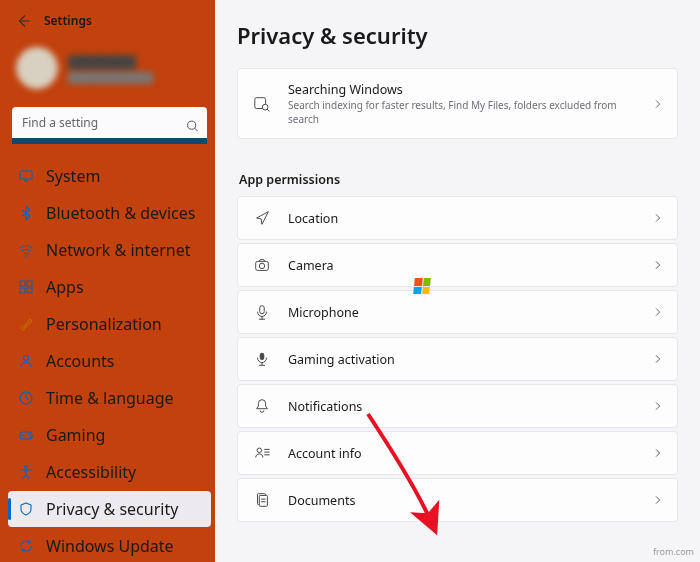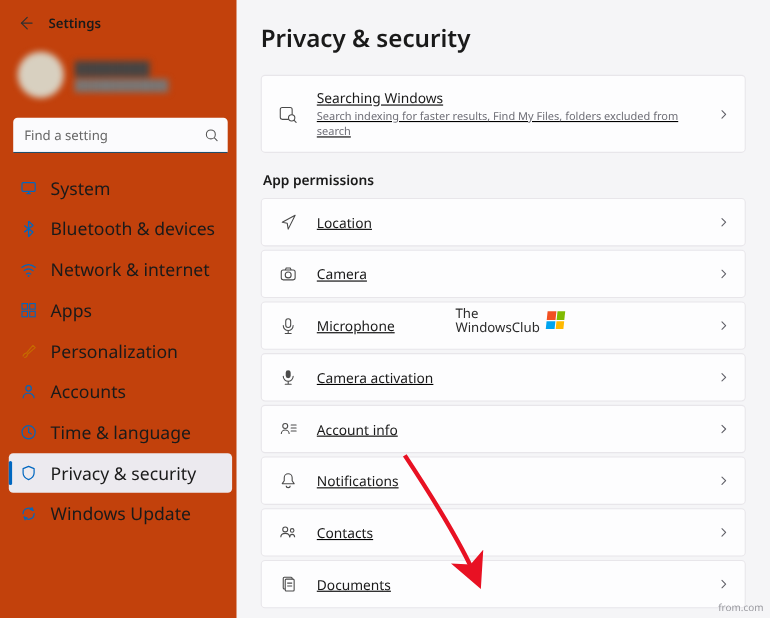--- a/index.html
+++ b/index.html
@@ -8,37 +8,37 @@
 .sidebar { width: 215px; background: #c2410c; padding: 8px 4px 8px 8px; display: flex; flex-direction: column; }
 .header-row { display: flex; align-items: center; gap: 14px; padding: 4px 8px 10px 8px; }
 .back-btn { width: 14px; height: 14px; display: flex; align-items: center; justify-content: center; }
 .header-title { font-size: 12px; font-weight: 600; color: #1a1a1a; }
 .user-block { display: flex; align-items: center; gap: 10px; padding: 8px; margin-bottom: 10px; }
 .avatar { width: 42px; height: 42px; border-radius: 50%; background: #d8d0c0; filter: blur(3px); }
 .user-info { filter: blur(3px); }
 .user-name { font-size: 12px; font-weight: 600; color: #444; }
 .user-email { font-size: 10px; color: #777; }
 .search-wrap { position: relative; margin: 0 4px 14px 4px; }
-.search-input { width: 100%; padding: 7px 28px 7px 10px; border: none; border-bottom: 1px solid #0c4a6e; background: #fbfbfd; font-size: 12px; color: #333; outline: none; border-radius: 4px 4px 0 0; }
+.search-input { width: 100%; padding: 7px 28px 7px 10px; border: none; border-bottom: 6px solid #0c4a6e; background: #fbfbfd; font-size: 12px; color: #333; outline: none; border-radius: 4px 4px 0 0; }
 .search-input::placeholder { color: #666; }
 .search-icon { position: absolute; right: 8px; top: 50%; transform: translateY(-50%); }
 .nav { display: flex; flex-direction: column; gap: 1px; }
 .nav-item { display: flex; align-items: center; gap: 12px; padding: 7px 10px; font-size: 16px; color: #1a1a1a; border-radius: 4px; cursor: pointer; position: relative; }
 .nav-item.active { background: #eceaef; }
 .nav-item.active::before { content: ""; position: absolute; left: 0; top: 7px; bottom: 7px; width: 3px; background: #0067c0; border-radius: 2px; }
 .nav-icon { width: 16px; height: 16px; display: flex; align-items: center; justify-content: center; }
 .main { flex: 1; padding: 20px 22px 0 22px; overflow-y: auto; }
 .page-title { font-size: 22px; font-weight: 600; margin-bottom: 18px; color: #1a1a1a; }
-.card { background: #fdfdfe; border: 1px solid #e8e6ea; border-radius: 4px; display: flex; align-items: center; padding: 12px 14px; margin-bottom: 3px; cursor: pointer; text-decoration: underline; }
+.card { background: #fdfdfe; border: 1px solid #e8e6ea; border-radius: 4px; display: flex; align-items: center; padding: 12px 14px; margin-bottom: 3px; cursor: pointer; }
 .card .card-icon { width: 20px; margin-right: 16px; display: flex; align-items: center; justify-content: center; }
 .card .card-body { flex: 1; }
 .card .card-title { font-size: 12.5px; color: #1a1a1a; }
 .card .card-sub { font-size: 10px; color: #6e6e76; margin-top: 0; }
 .card .chev { margin-left: 8px; }
-.section-header { font-size: 12.5px; font-weight: 600; margin: 16px 2px 8px 2px; color: #1a1a1a; }
+.section-header { font-size: 12.5px; font-weight: 600; margin: 32px 2px 8px 2px; color: #1a1a1a; }
 .watermark { position: absolute; right: 6px; bottom: 4px; font-size: 9px; color: #9a9aa0; }
 .brand-overlay { position: absolute; left: 414px; top: 278px; display: flex; align-items: center; gap: 6px; pointer-events: none; }
 .brand-txt { font-size: 12px; color: #2a2a2a; line-height: 1.1; }
 .brand-flag { width: 16px; height: 16px; display: grid; grid-template: 1fr 1fr / 1fr 1fr; gap: 1px; transform: skewX(-6deg); }
 .brand-flag span:nth-child(1){background:#f25022;} .brand-flag span:nth-child(2){background:#7fba00;}
 .brand-flag span:nth-child(3){background:#00a4ef;} .brand-flag span:nth-child(4){background:#ffb900;}
 .arrow-overlay { position: absolute; left: 362px; top: 408px; pointer-events: none; }
 svg { display: block; }
 </style>
 </head>
@@ -131,20 +131,40 @@
         </div>
         <div class="nav-item">
           <span class="nav-icon">
             <svg width="16" height="16" viewBox="0 0 16 16">
               <circle cx="8" cy="8" r="6" stroke="#0067c0" stroke-width="1.1" fill="none"></circle>
               <path d="M8 4v4l2.5 1.5" stroke="#0067c0" stroke-width="1.1" fill="none" stroke-linecap="round"></path>
             </svg>
           </span>
           <span>Time &amp; language</span>
         </div>
+        <div class="nav-item">
+          <span class="nav-icon">
+            <svg width="16" height="16" viewBox="0 0 16 16">
+              <rect x="2" y="5" width="12" height="7" rx="3" stroke="#0067c0" stroke-width="1.1" fill="none"></rect>
+              <path d="M5 7v3M3.5 8.5h3" stroke="#0067c0" stroke-width="1.1"></path>
+              <circle cx="10.5" cy="7.5" r="0.8" fill="#0067c0"></circle>
+              <circle cx="12" cy="9.5" r="0.8" fill="#0067c0"></circle>
+            </svg>
+          </span>
+          <span>Gaming</span>
+        </div>
+        <div class="nav-item">
+          <span class="nav-icon">
+            <svg width="16" height="16" viewBox="0 0 16 16">
+              <circle cx="8" cy="3" r="1.5" stroke="#0067c0" stroke-width="1.1" fill="none"></circle>
+              <path d="M3 6h10M8 6v5m-3 3 3-3 3 3" stroke="#0067c0" stroke-width="1.1" fill="none" stroke-linecap="round"></path>
+            </svg>
+          </span>
+          <span>Accessibility</span>
+        </div>
         <div class="nav-item active">
           <span class="nav-icon">
             <svg width="16" height="16" viewBox="0 0 16 16">
               <path d="M8 2 3 4v4c0 3 2.5 5 5 6 2.5-1 5-3 5-6V4Z" stroke="#0067c0" stroke-width="1.1" fill="none" stroke-linejoin="round"></path>
             </svg>
           </span>
           <span>Privacy &amp; security</span>
         </div>
         <div class="nav-item">
           <span class="nav-icon">
@@ -232,21 +252,36 @@
           </div>
         </div>
         <div class="card">
           <div class="card-icon">
             <svg width="18" height="18" viewBox="0 0 20 20">
               <rect x="7.5" y="3" width="5" height="8" rx="2.5" fill="#4a4a4a"></rect>
               <path d="M5 9a5 5 0 0 0 10 0M10 14v3M7 17h6" stroke="#4a4a4a" stroke-width="1.1" fill="none" stroke-linecap="round"></path>
             </svg>
           </div>
           <div class="card-body">
-            <div class="card-title">Camera activation</div>
+            <div class="card-title">Gaming activation</div>
+          </div>
+          <div class="chev">
+            <svg width="10" height="10" viewBox="0 0 12 12">
+              <path d="m4 2 4 4-4 4" stroke="#606068" stroke-width="1.2" fill="none" stroke-linecap="round" stroke-linejoin="round"></path>
+            </svg>
+          </div>
+        </div>
+        <div class="card">
+          <div class="card-icon">
+            <svg width="18" height="18" viewBox="0 0 20 20">
+              <path d="M10 3a4 4 0 0 0-4 4v3l-2 3h12l-2-3V7a4 4 0 0 0-4-4ZM8 15a2 2 0 0 0 4 0" stroke="#4a4a4a" stroke-width="1.1" fill="none" stroke-linejoin="round"></path>
+            </svg>
+          </div>
+          <div class="card-body">
+            <div class="card-title">Notifications</div>
           </div>
           <div class="chev">
             <svg width="10" height="10" viewBox="0 0 12 12">
               <path d="m4 2 4 4-4 4" stroke="#606068" stroke-width="1.2" fill="none" stroke-linecap="round" stroke-linejoin="round"></path>
             </svg>
           </div>
         </div>
         <div class="card">
           <div class="card-icon">
             <svg width="18" height="18" viewBox="0 0 20 20">
@@ -260,76 +295,39 @@
           </div>
           <div class="chev">
             <svg width="10" height="10" viewBox="0 0 12 12">
               <path d="m4 2 4 4-4 4" stroke="#606068" stroke-width="1.2" fill="none" stroke-linecap="round" stroke-linejoin="round"></path>
             </svg>
           </div>
         </div>
         <div class="card">
           <div class="card-icon">
             <svg width="18" height="18" viewBox="0 0 20 20">
-              <path d="M10 3a4 4 0 0 0-4 4v3l-2 3h12l-2-3V7a4 4 0 0 0-4-4ZM8 15a2 2 0 0 0 4 0" stroke="#4a4a4a" stroke-width="1.1" fill="none" stroke-linejoin="round"></path>
-            </svg>
-          </div>
-          <div class="card-body">
-            <div class="card-title">Notifications</div>
-          </div>
-          <div class="chev">
-            <svg width="10" height="10" viewBox="0 0 12 12">
-              <path d="m4 2 4 4-4 4" stroke="#606068" stroke-width="1.2" fill="none" stroke-linecap="round" stroke-linejoin="round"></path>
-            </svg>
-          </div>
-        </div>
-        <div class="card">
-          <div class="card-icon">
-            <svg width="18" height="18" viewBox="0 0 20 20">
-              <circle cx="7" cy="7" r="2.5" stroke="#4a4a4a" stroke-width="1.1" fill="none"></circle>
-              <path d="M2.5 15c0-2.5 2-4 4.5-4s4.5 1.5 4.5 4" stroke="#4a4a4a" stroke-width="1.1" fill="none"></path>
-              <circle cx="14" cy="8" r="1.8" stroke="#4a4a4a" stroke-width="1.1" fill="none"></circle>
-              <path d="M11.5 15c0-1.8 1.2-3 2.5-3s2.5 1.2 2.5 3" stroke="#4a4a4a" stroke-width="1.1" fill="none"></path>
-            </svg>
-          </div>
-          <div class="card-body">
-            <div class="card-title">Contacts</div>
-          </div>
-          <div class="chev">
-            <svg width="10" height="10" viewBox="0 0 12 12">
-              <path d="m4 2 4 4-4 4" stroke="#606068" stroke-width="1.2" fill="none" stroke-linecap="round" stroke-linejoin="round"></path>
-            </svg>
-          </div>
-        </div>
-        <div class="card">
-          <div class="card-icon">
-            <svg width="18" height="18" viewBox="0 0 20 20">
               <rect x="5" y="3" width="9" height="12" rx="1" stroke="#4a4a4a" stroke-width="1.1" fill="none"></rect>
               <rect x="7" y="5" width="9" height="12" rx="1" stroke="#4a4a4a" stroke-width="1.1" fill="#fdfdfe"></rect>
               <path d="M9 9h5M9 12h5" stroke="#4a4a4a" stroke-width="1.1"></path>
             </svg>
           </div>
           <div class="card-body">
             <div class="card-title">Documents</div>
           </div>
           <div class="chev">
             <svg width="10" height="10" viewBox="0 0 12 12">
               <path d="m4 2 4 4-4 4" stroke="#606068" stroke-width="1.2" fill="none" stroke-linecap="round" stroke-linejoin="round"></path>
             </svg>
           </div>
         </div>
       </div>
   </main>
 </div>
 
 <div class="brand-overlay">
-  <div class="brand-txt">
-    <div>The</div>
-    <div>WindowsClub</div>
-  </div>
   <div class="brand-flag">
       <span></span>
       <span></span>
       <span></span>
       <span></span>
     </div>
 </div>
 
 <svg class="arrow-overlay" width="110" height="140" viewBox="0 0 110 140">
   <defs>

